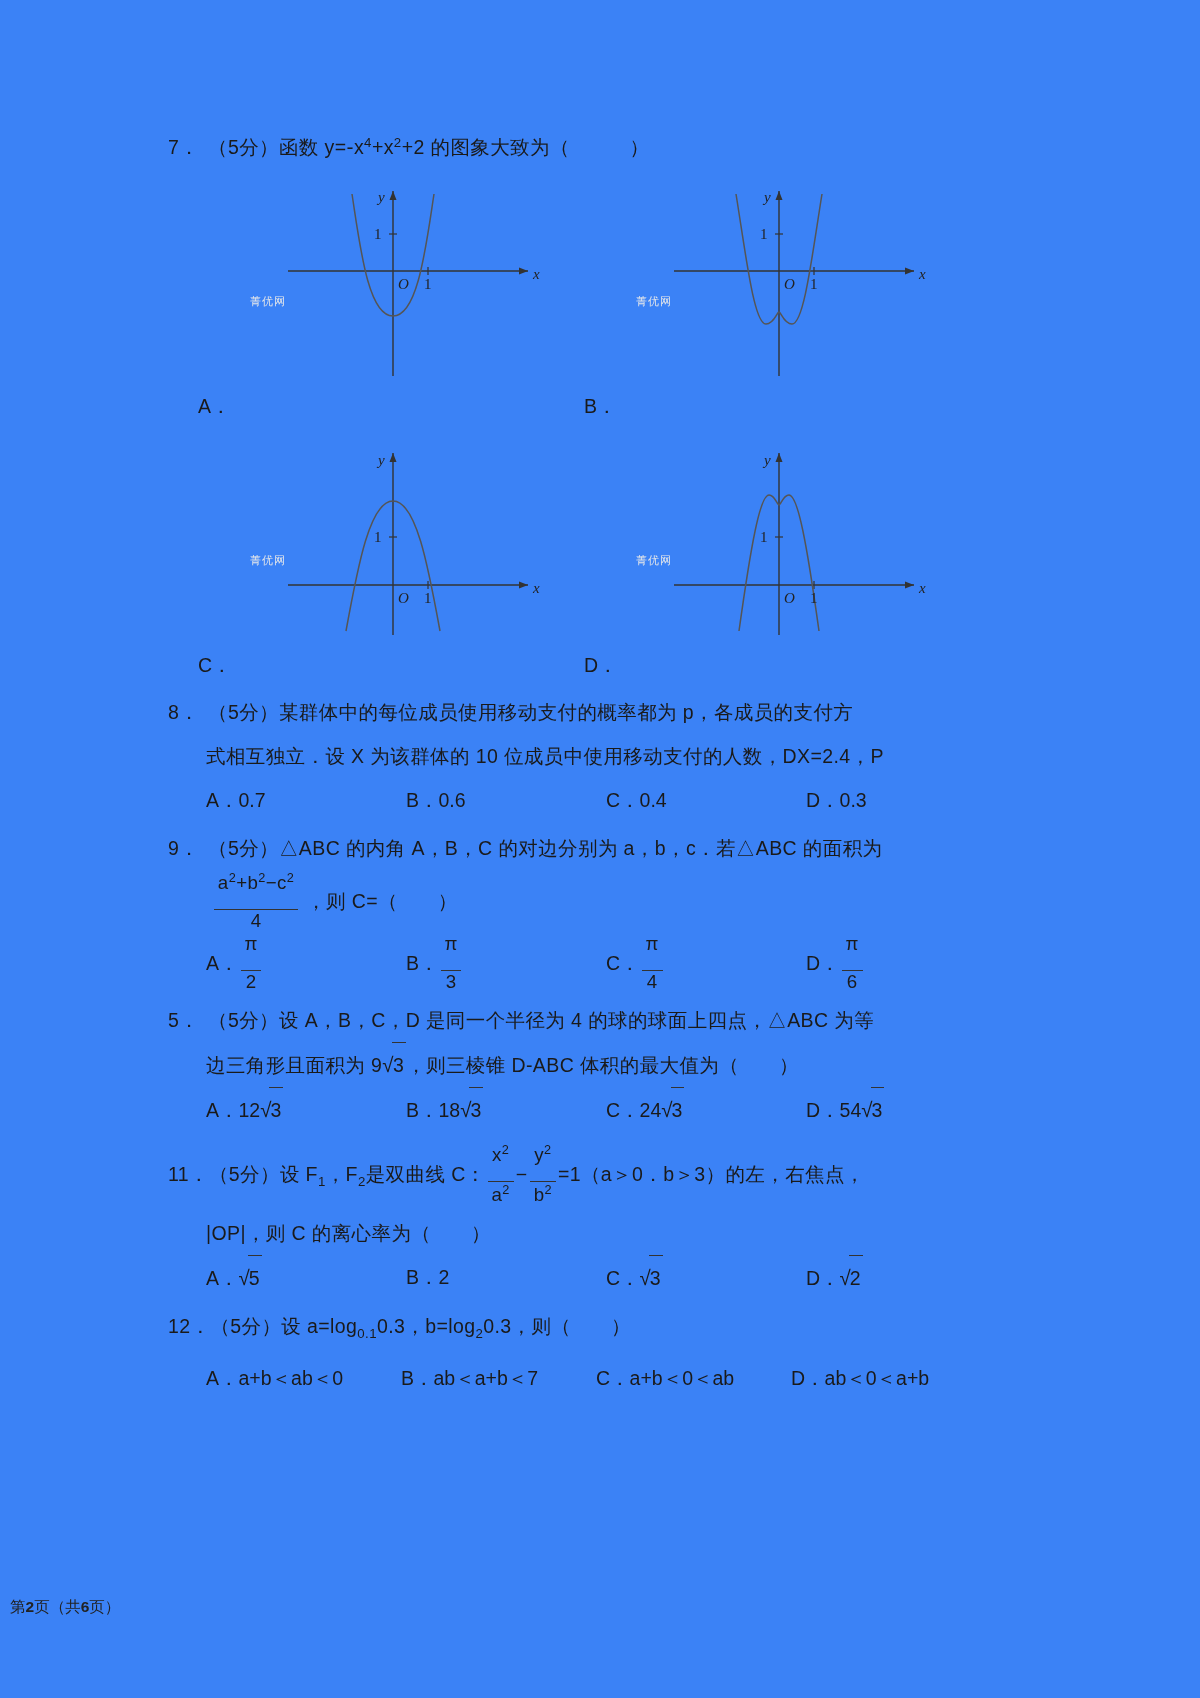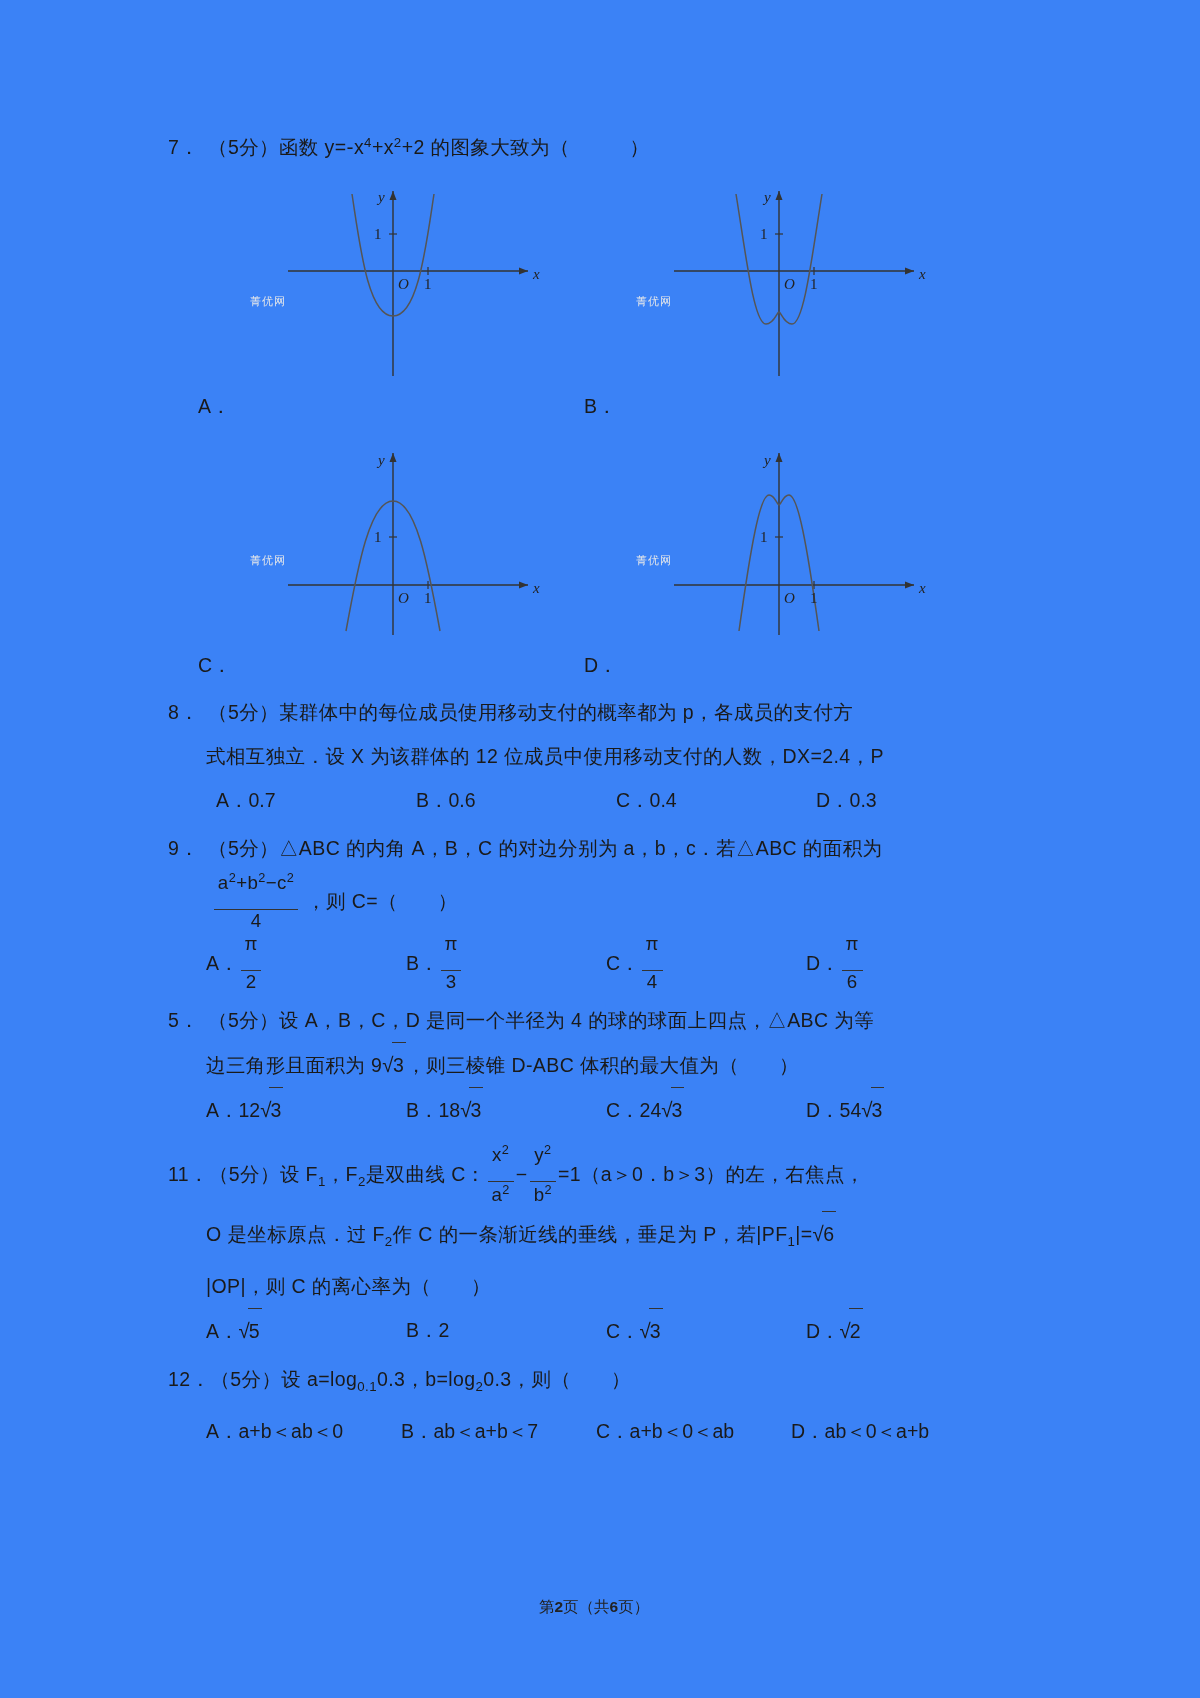--- a/index.html
+++ b/index.html
@@ -120,21 +120,20 @@
     font-size: 11px;
     letter-spacing: 1px;
     user-select: none;
     pointer-events: none;
   }
   .footer {
     position: absolute;
     left: 0;
     right: 12px;
     bottom: 78px;
-    text-align: center;
     font-size: 15.5px;
     color: #222;
   }
   .footer .pgbox {
     display: inline-block;
     padding: 2px 10px;
   }
   .footer b { font-weight: bold; }
 </style>
 </head>
@@ -235,25 +234,25 @@
           <span class="lab">D．</span>
         </div>
       </div>
     </div>
 
     <div class="qblock" style="margin-top:10px;">
       <div class="qline">
         <span class="qnum">8．</span><span>（5分）某群体中的每位成员使用移动支付的概率都为 p，各成员的支付方</span>
       </div>
       <div class="qline">
-        <span class="indent"></span><span>式相互独立．设 X 为该群体的 12 位成员中使用移动支付的人数，DX=2.4，P</span>
+        <span class="indent"></span><span>式相互独立．设 X 为该群体的 10 位成员中使用移动支付的人数，DX=2.4，P</span>
       </div>
       <div class="opts">
         <span class="indent"></span>
-        <span class="opt" style="width:200px;margin-left:10px;">A．0.7</span>
+        <span class="opt" style="width:200px;">A．0.7</span>
         <span class="opt" style="width:200px;">B．0.6</span>
         <span class="opt" style="width:200px;">C．0.4</span>
         <span class="opt">D．0.3</span>
       </div>
     </div>
 
     <div class="qblock">
       <div class="qline">
         <span class="qnum">9．</span><span>（5分）△ABC 的内角 A，B，C 的对边分别为 a，b，c．若△ABC 的面积为</span>
       </div>
@@ -288,23 +287,20 @@
         <span class="opt" style="width:200px;"><span>C．</span><span>24</span><span class="sqrt"><span class="rad">√</span><span class="body">3</span></span></span>
         <span class="opt"><span>D．</span><span>54</span><span class="sqrt"><span class="rad">√</span><span class="body">3</span></span></span>
       </div>
     </div>
 
     <div class="qblock" style="margin-top:12px;">
       <div class="qline" style="line-height:58px;">
         <span class="qnum">11．</span><span>（5分）设 F</span><sub>1</sub><span>，F</span><sub>2</sub><span>是双曲线 C：</span><span class="frac"><span class="num">x<sup>2</sup></span><span class="den">a<sup>2</sup></span></span><span>−</span><span class="frac"><span class="num">y<sup>2</sup></span><span class="den">b<sup>2</sup></span></span><span>=1（a＞0．b＞3）的左，右焦点，</span>
       </div>
       <div class="qline">
-        <span class="indent"></span><span>O 是坐标原点．过 F</span><sub>2</sub><span>作 C 的一条渐近线的垂线，垂足为 P，若|PF</span><sub>1</sub><span>|=</span><span class="sqrt"><span class="rad">√</span><span class="body">6</span></span>
-      </div>
-      <div class="qline">
         <span class="indent"></span><span>|OP|，则 C 的离心率为（　　）</span>
       </div>
       <div class="opts">
         <span class="indent"></span>
         <span class="opt" style="width:200px;"><span>A．</span><span class="sqrt"><span class="rad">√</span><span class="body">5</span></span></span>
         <span class="opt" style="width:200px;"><span>B．</span><span>2</span></span>
         <span class="opt" style="width:200px;"><span>C．</span><span class="sqrt"><span class="rad">√</span><span class="body">3</span></span></span>
         <span class="opt"><span>D．</span><span class="sqrt"><span class="rad">√</span><span class="body">2</span></span></span>
       </div>
     </div>

